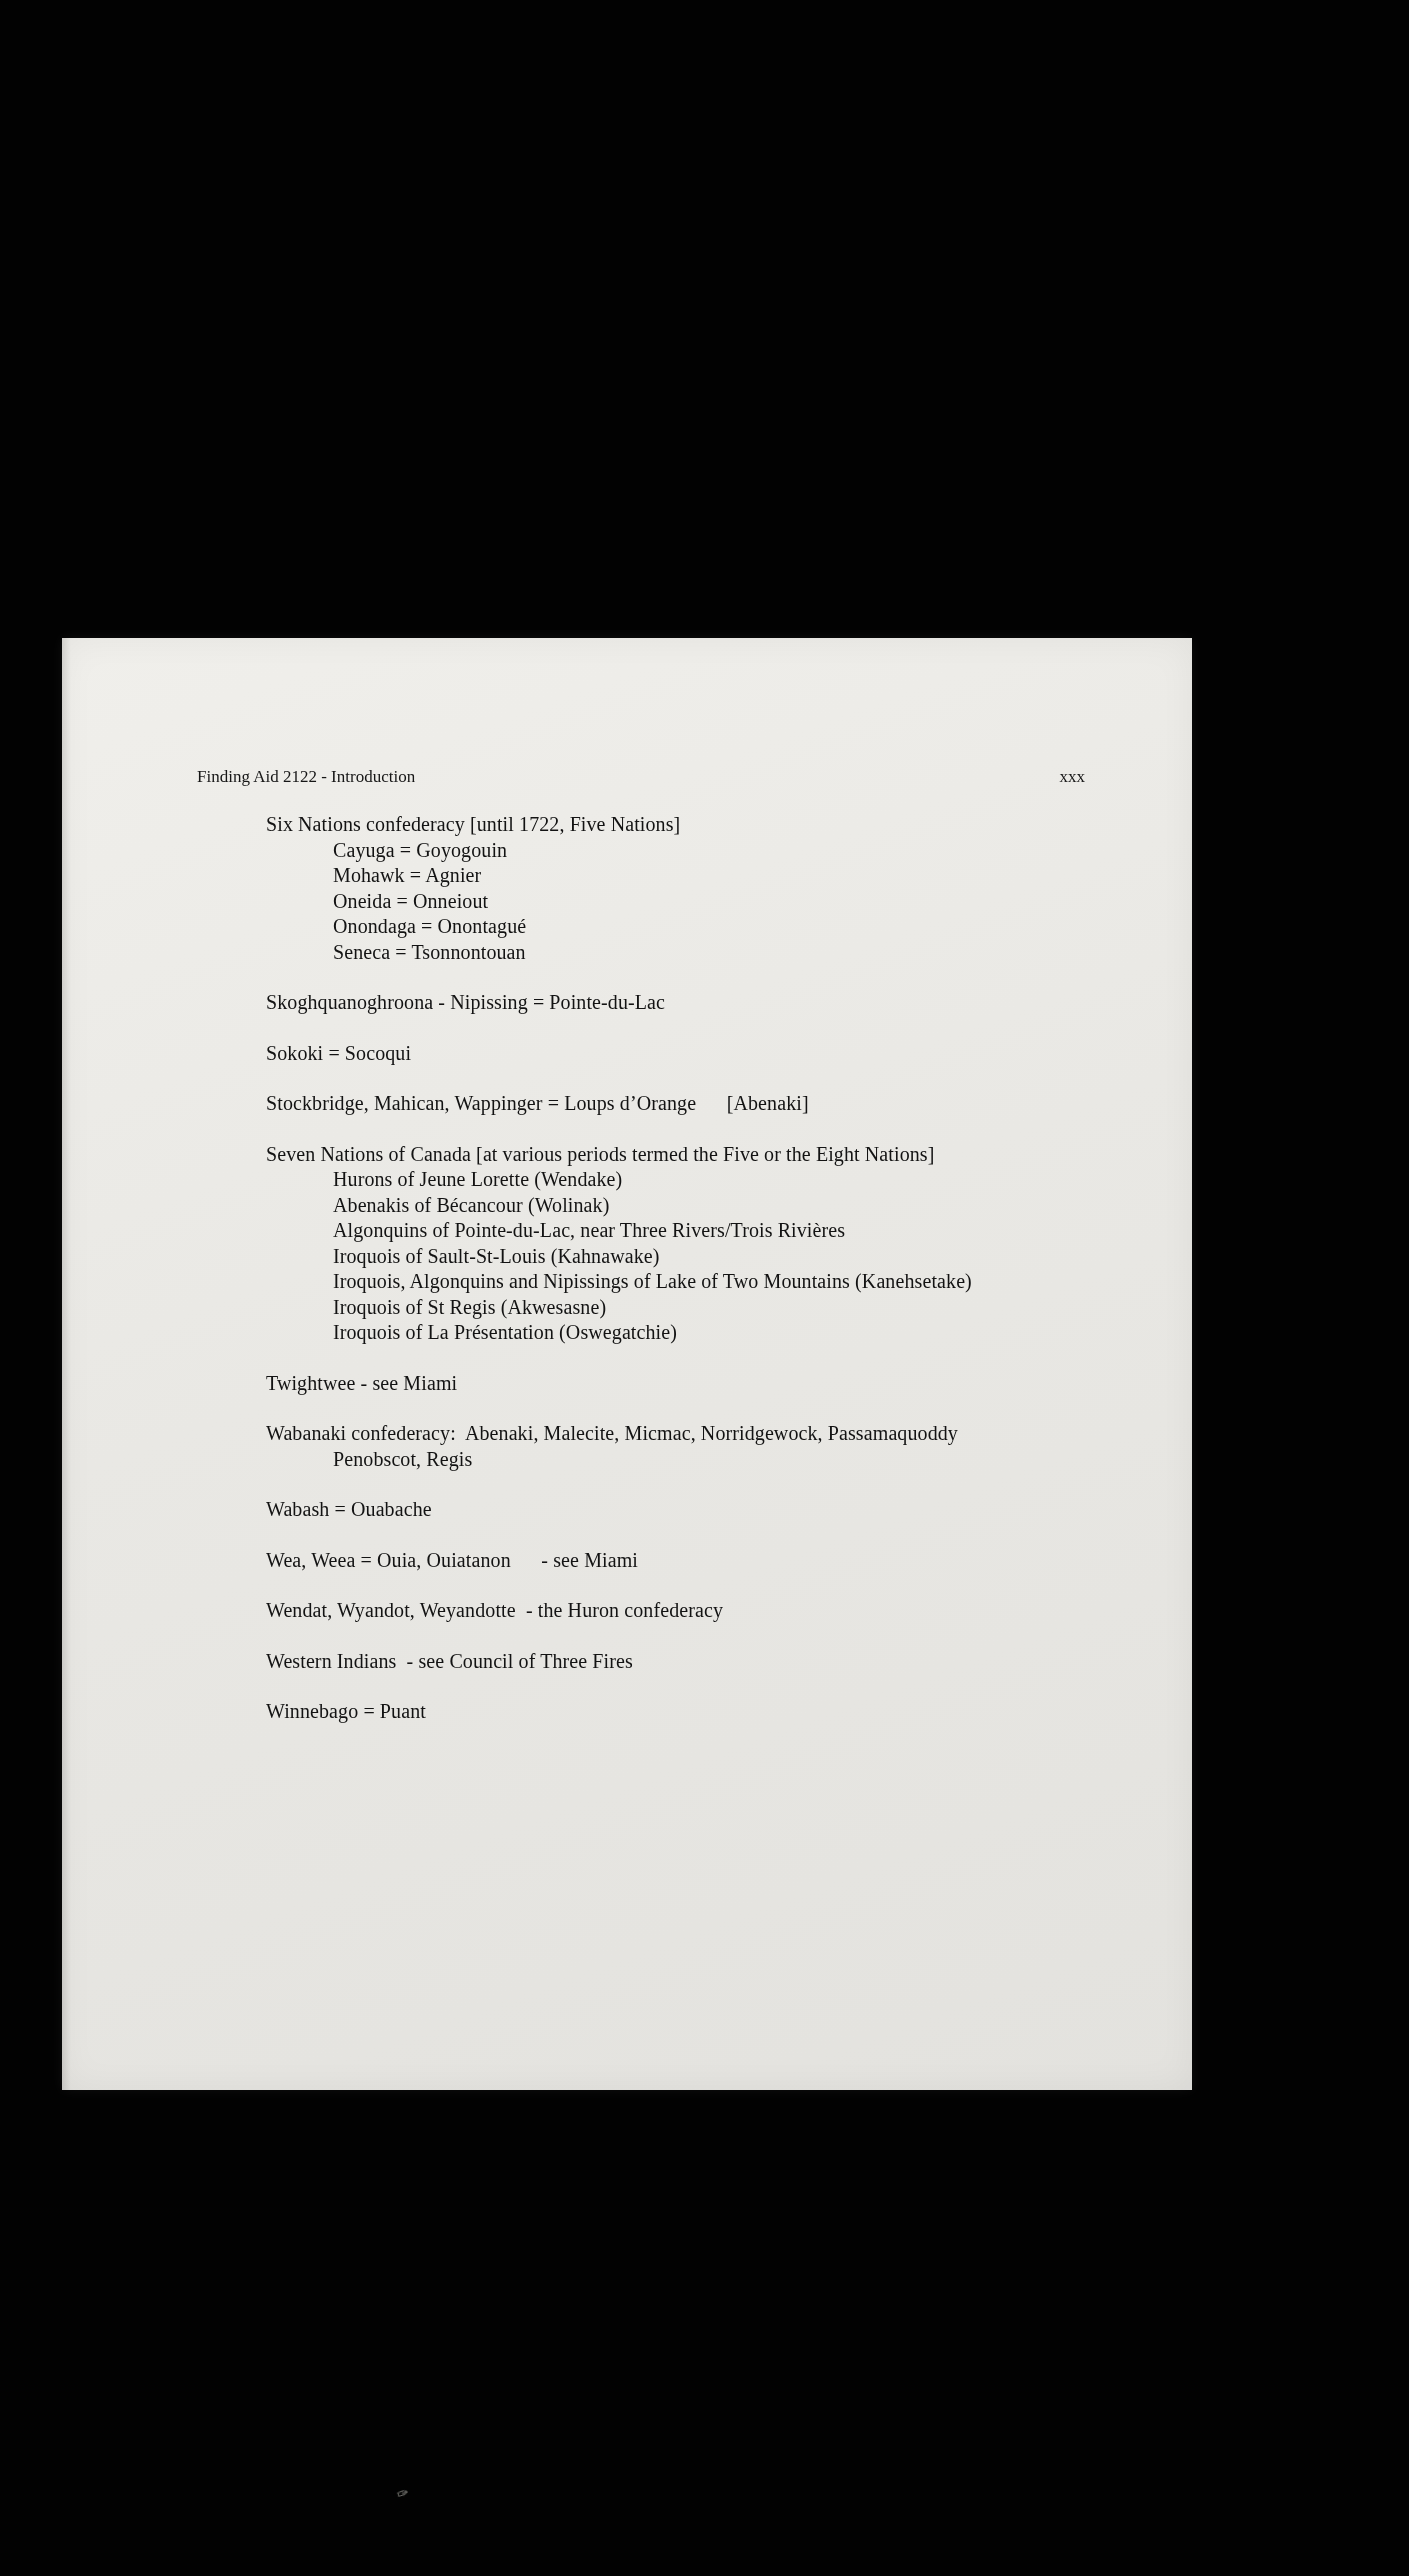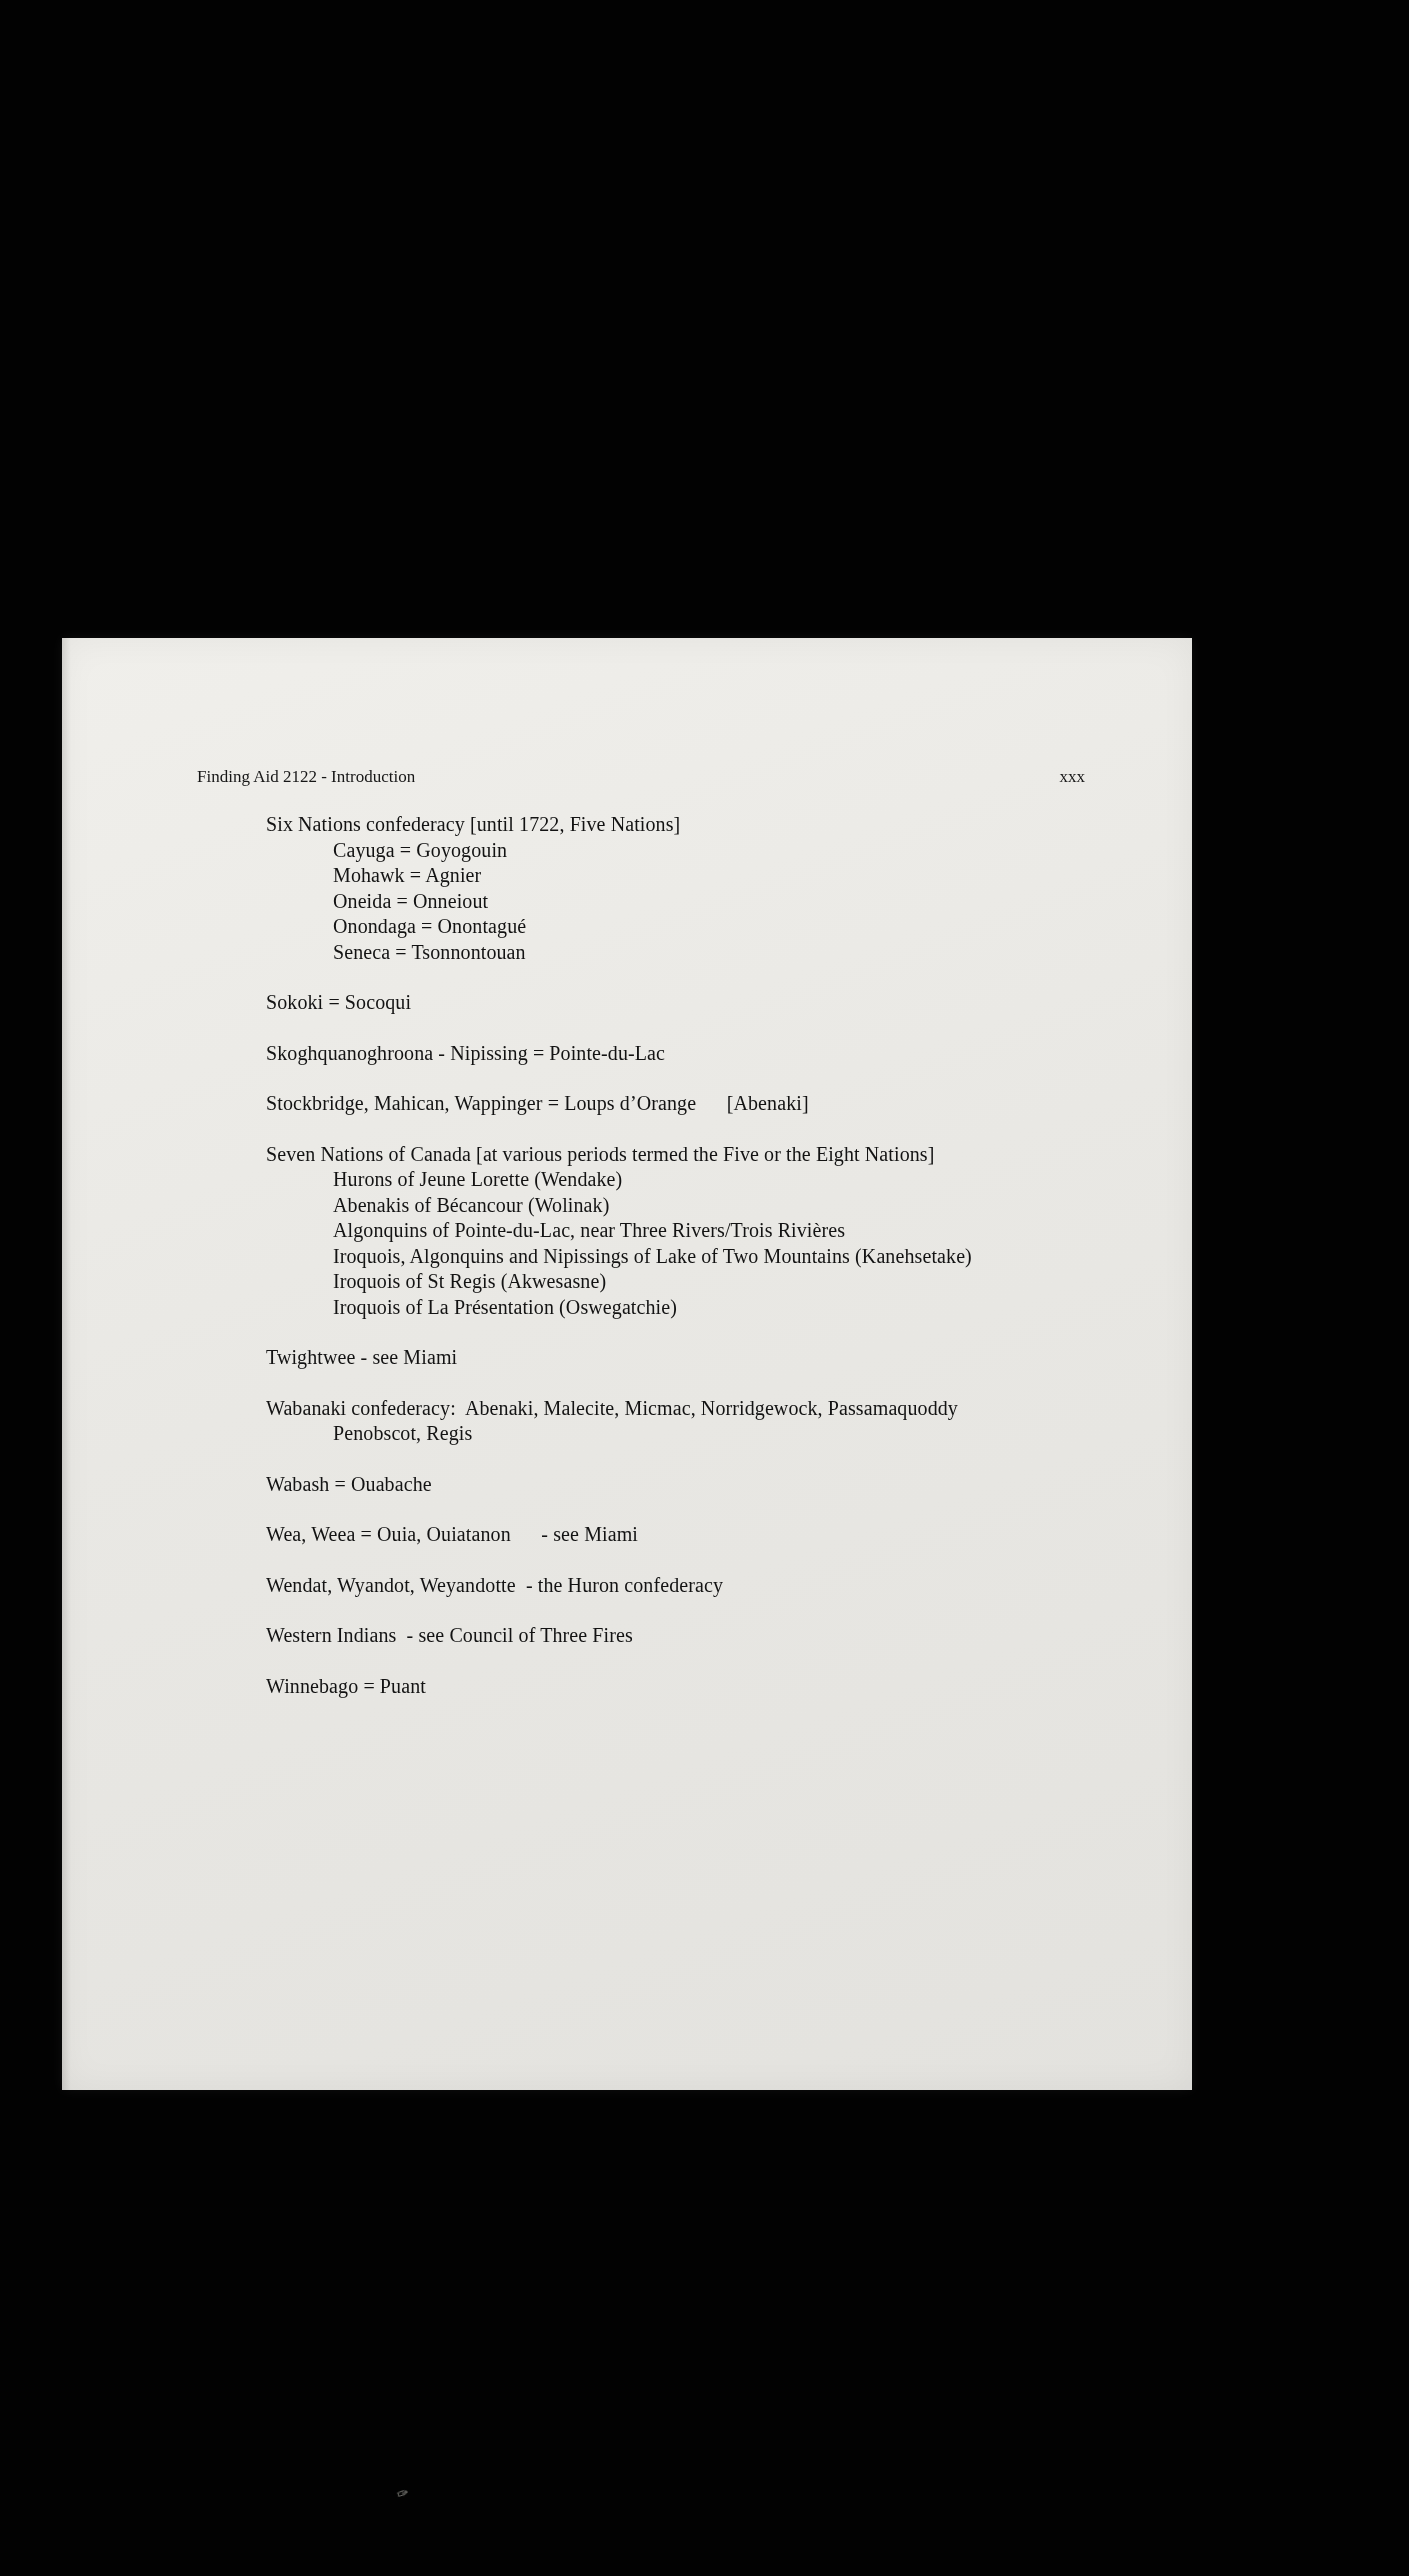--- a/index.html
+++ b/index.html
@@ -87,33 +87,34 @@
   <div class="doc-content" id="doc-content" style="color: rgb(19, 19, 19);">
       <div class="block">
         <div class="line indent-0"><span class="seg-italic">Six Nations confederacy [until 1722, Five Nations]</span></div>
         <div class="line indent-1"><span>Cayuga = Goyogouin</span></div>
         <div class="line indent-1"><span>Mohawk = Agnier</span></div>
         <div class="line indent-1"><span>Oneida = Onneiout</span></div>
         <div class="line indent-1"><span>Onondaga = Onontagué</span></div>
         <div class="line indent-1"><span>Seneca = Tsonnontouan</span></div>
       </div>
       <div class="block">
-        <div class="line indent-0"><span>Sokoki = Socoqui</span></div>
+        <div class="line indent-0"><span>Skoghquanoghroona - Nipissing = Pointe-du-Lac</span></div>
       </div>
       <div class="block">
-        <div class="line indent-0"><span>Skoghquanoghroona - Nipissing = Pointe-du-Lac</span></div>
+        <div class="line indent-0"><span>Sokoki = Socoqui</span></div>
       </div>
       <div class="block">
         <div class="line indent-0"><span>Stockbridge, Mahican, Wappinger = Loups d’Orange      [Abenaki]</span></div>
       </div>
       <div class="block">
         <div class="line indent-0"><span class="seg-italic">Seven Nations of Canada [at various periods termed the Five or the Eight Nations]</span></div>
         <div class="line indent-1"><span>Hurons of Jeune Lorette (Wendake)</span></div>
         <div class="line indent-1"><span>Abenakis of Bécancour (Wolinak)</span></div>
         <div class="line indent-1"><span>Algonquins of Pointe-du-Lac, near Three Rivers/Trois Rivières</span></div>
+        <div class="line indent-1"><span>Iroquois of Sault-St-Louis (Kahnawake)</span></div>
         <div class="line indent-1"><span>Iroquois, Algonquins and Nipissings of Lake of Two Mountains (Kanehsetake)</span></div>
         <div class="line indent-1"><span>Iroquois of St Regis (Akwesasne)</span></div>
         <div class="line indent-1"><span>Iroquois of La Présentation (Oswegatchie)</span></div>
       </div>
       <div class="block">
         <div class="line indent-0"><span>Twightwee - see Miami</span></div>
       </div>
       <div class="block">
         <div class="line indent-0"><span class="seg-italic">Wabanaki confederacy</span><span>:  Abenaki, Malecite, Micmac, Norridgewock, Passamaquoddy</span></div>
         <div class="line indent-1"><span>Penobscot, Regis</span></div>

